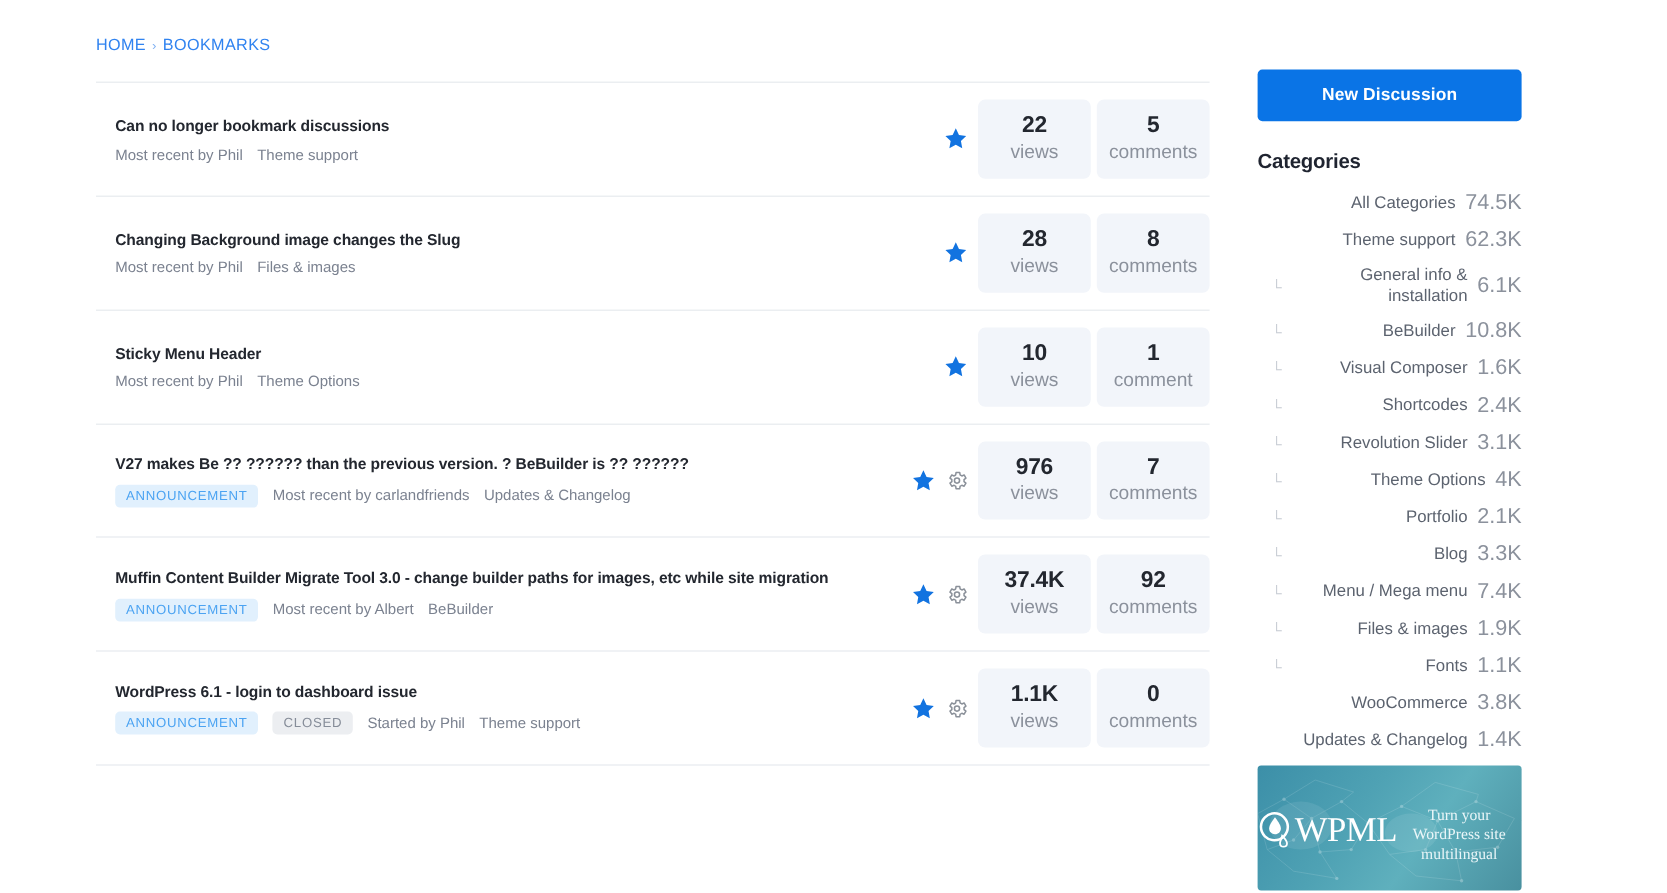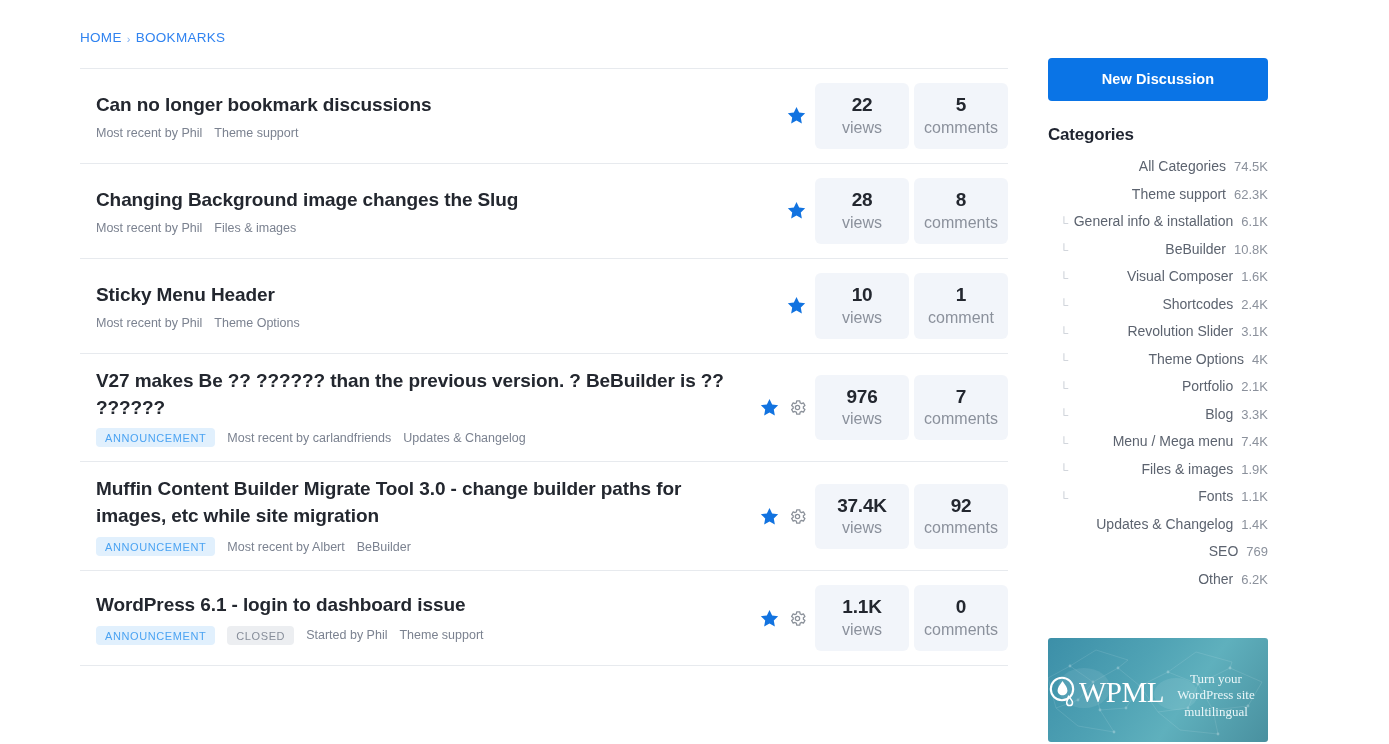--- a/index.html
+++ b/index.html
@@ -43,21 +43,21 @@
     border-bottom: 1px solid #e7eaee;
     padding: 14px 0 14px 16px;
     min-height: 77px;
   }
   .row-main {
     flex: 1 1 auto;
     min-width: 0;
     padding-right: 10px;
   }
   .row-title {
-    font-size: 19px;
+    font-size: 13px;
     font-weight: bold;
     color: #23272f;
     line-height: 1.42;
     letter-spacing: -0.1px;
   }
   .row-meta {
     margin-top: 7px;
     display: flex;
     align-items: center;
     flex-wrap: wrap;
@@ -162,21 +162,21 @@
     top: 1px;
   }
   .cat-item.sub .label { color: #5c636f; }
   .cat-item .label {
     flex: 1 1 auto;
     padding-right: 8px;
     line-height: 1.25;
   }
   .cat-item .count {
     flex: 0 0 auto;
-    font-size: 13px;
+    font-size: 18px;
     color: #8b919c;
     white-space: nowrap;
   }
 
   
   .wpml {
     position: absolute;
     left: 1048px;
     top: 638px;
     width: 220px;
@@ -473,20 +473,25 @@
       </div>
       <div class="cat-item sub">
         <span class="tree">└</span>
         <span class="label">Files &amp; images</span>
         <span class="count">1.9K</span>
       </div>
       <div class="cat-item sub">
         <span class="tree">└</span>
         <span class="label">Fonts</span>
         <span class="count">1.1K</span>
+      </div>
+      <div class="cat-item">
+        <span class="tree" style="width: 0px;"></span>
+        <span class="label">WooCommerce</span>
+        <span class="count">3.8K</span>
       </div>
       <div class="cat-item">
         <span class="tree" style="width: 0px;"></span>
         <span class="label">Updates &amp; Changelog</span>
         <span class="count">1.4K</span>
       </div>
       <div class="cat-item">
         <span class="tree" style="width: 0px;"></span>
         <span class="label">SEO</span>
         <span class="count">769</span>

